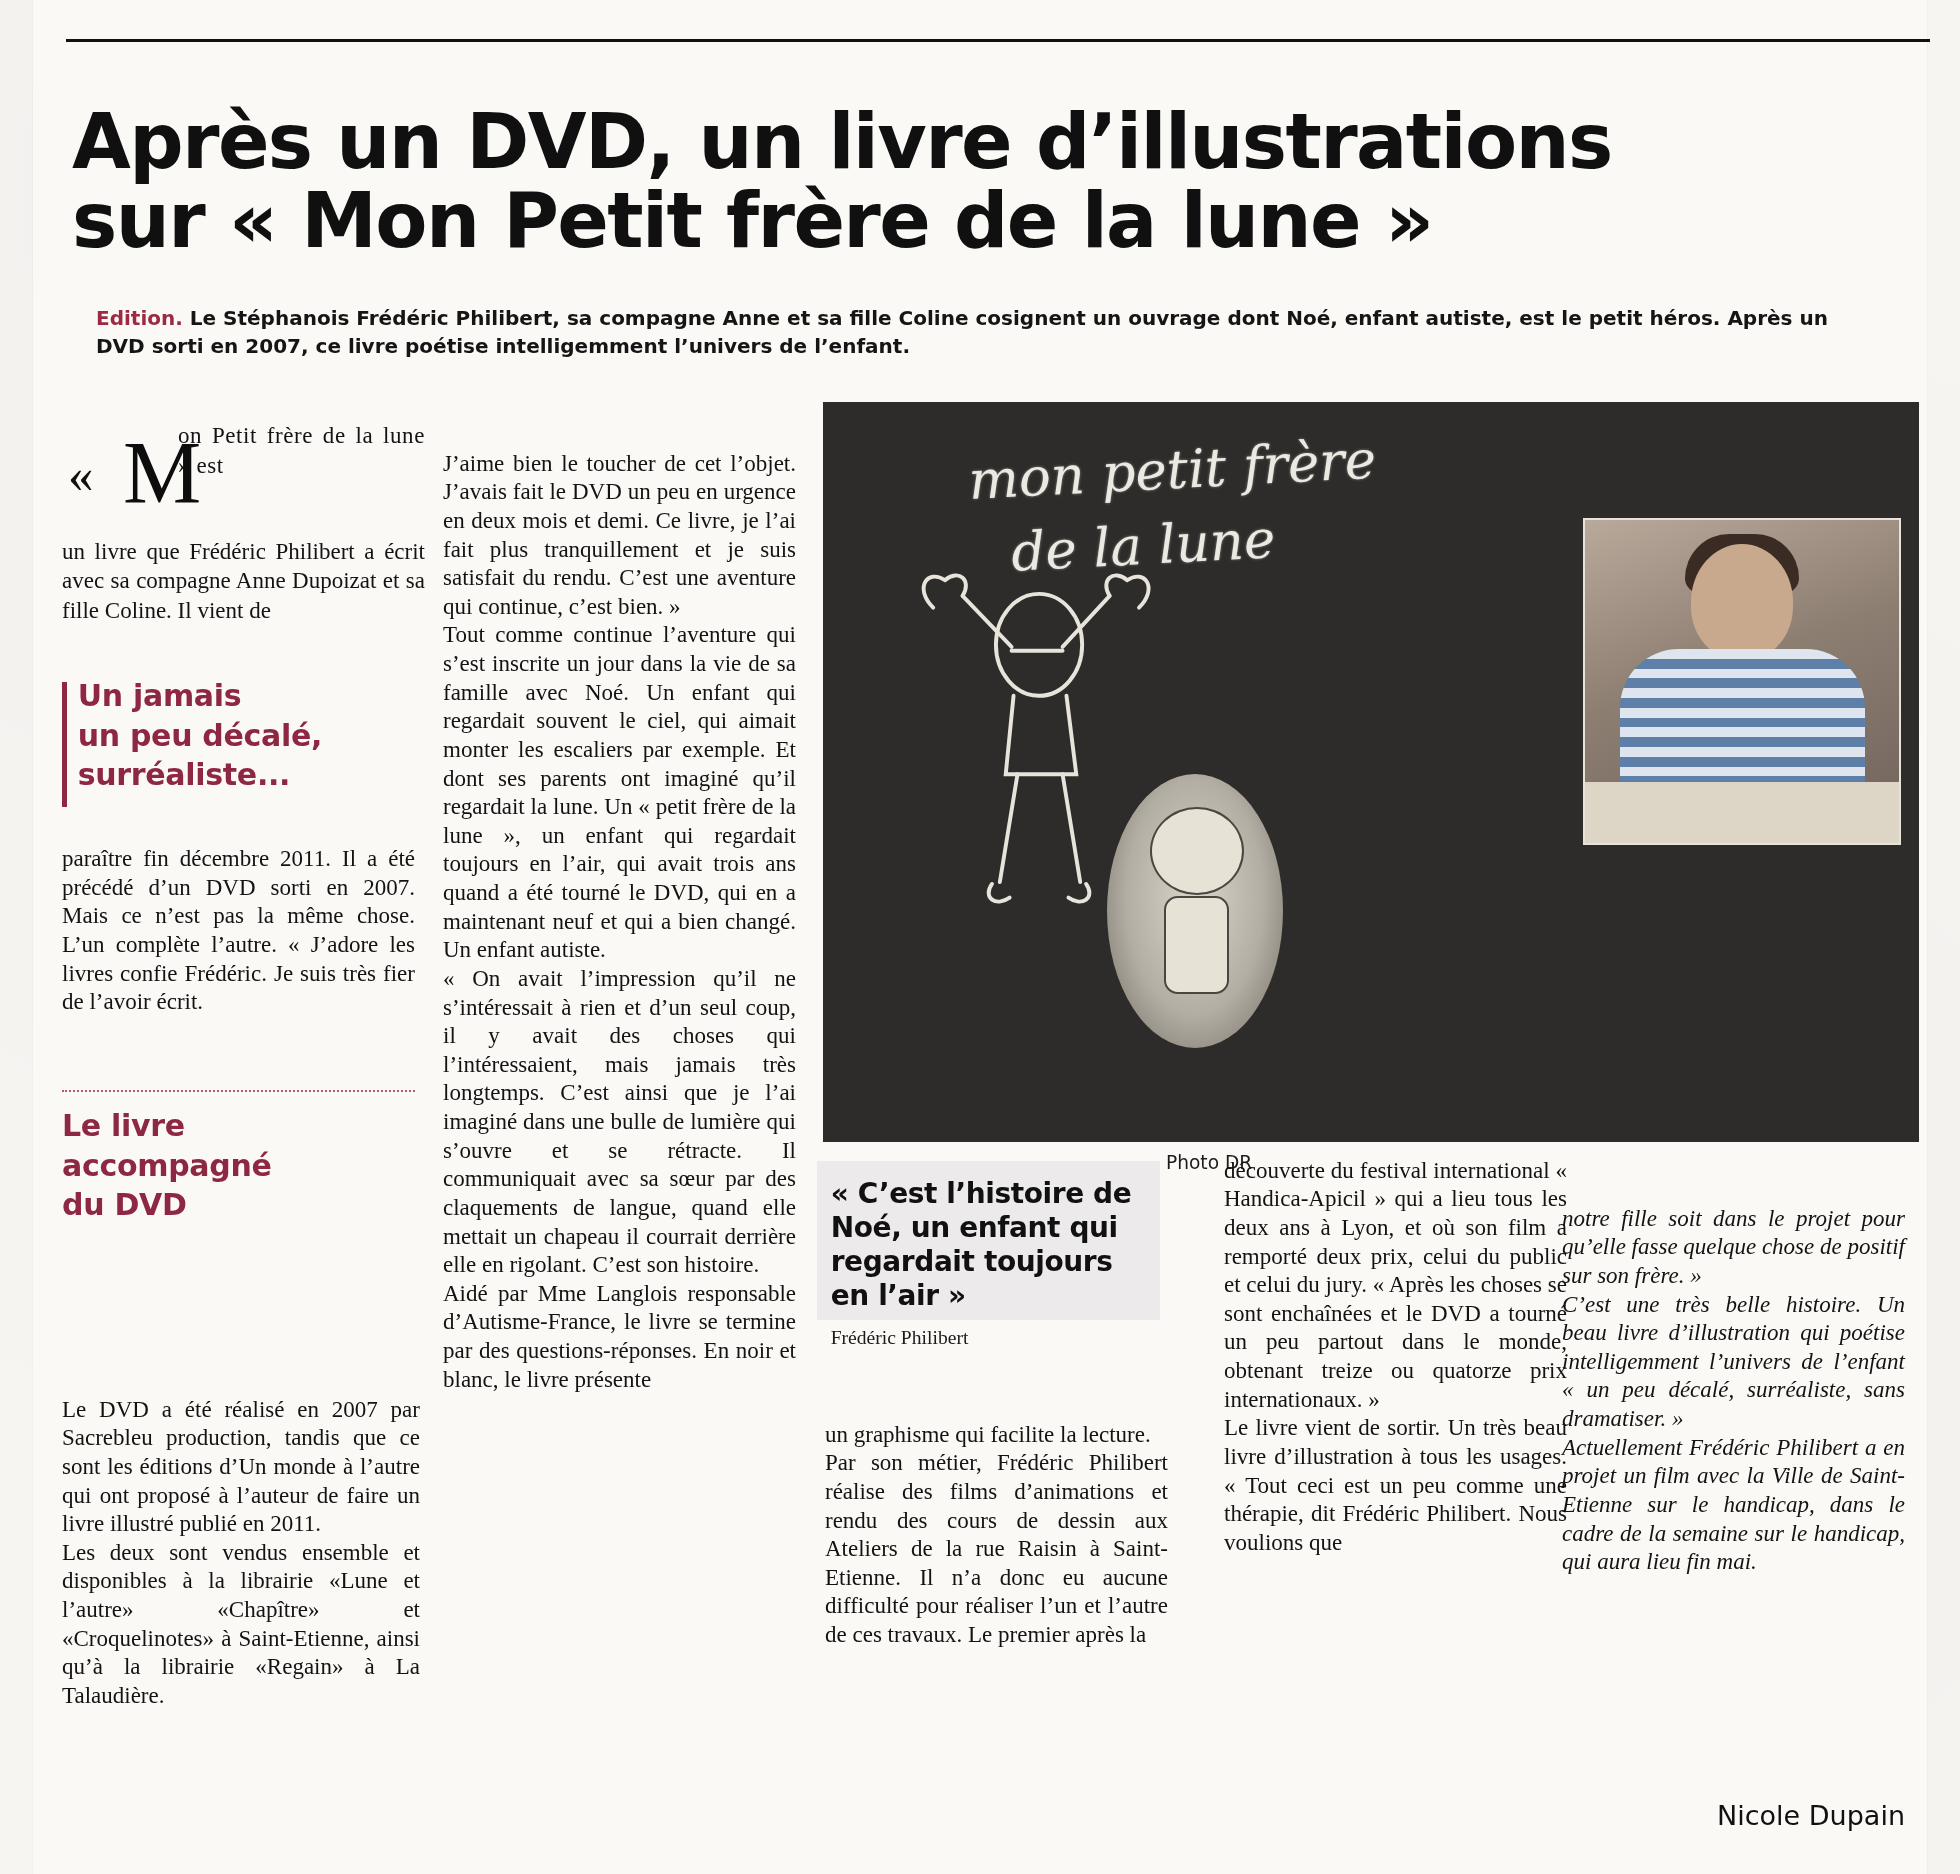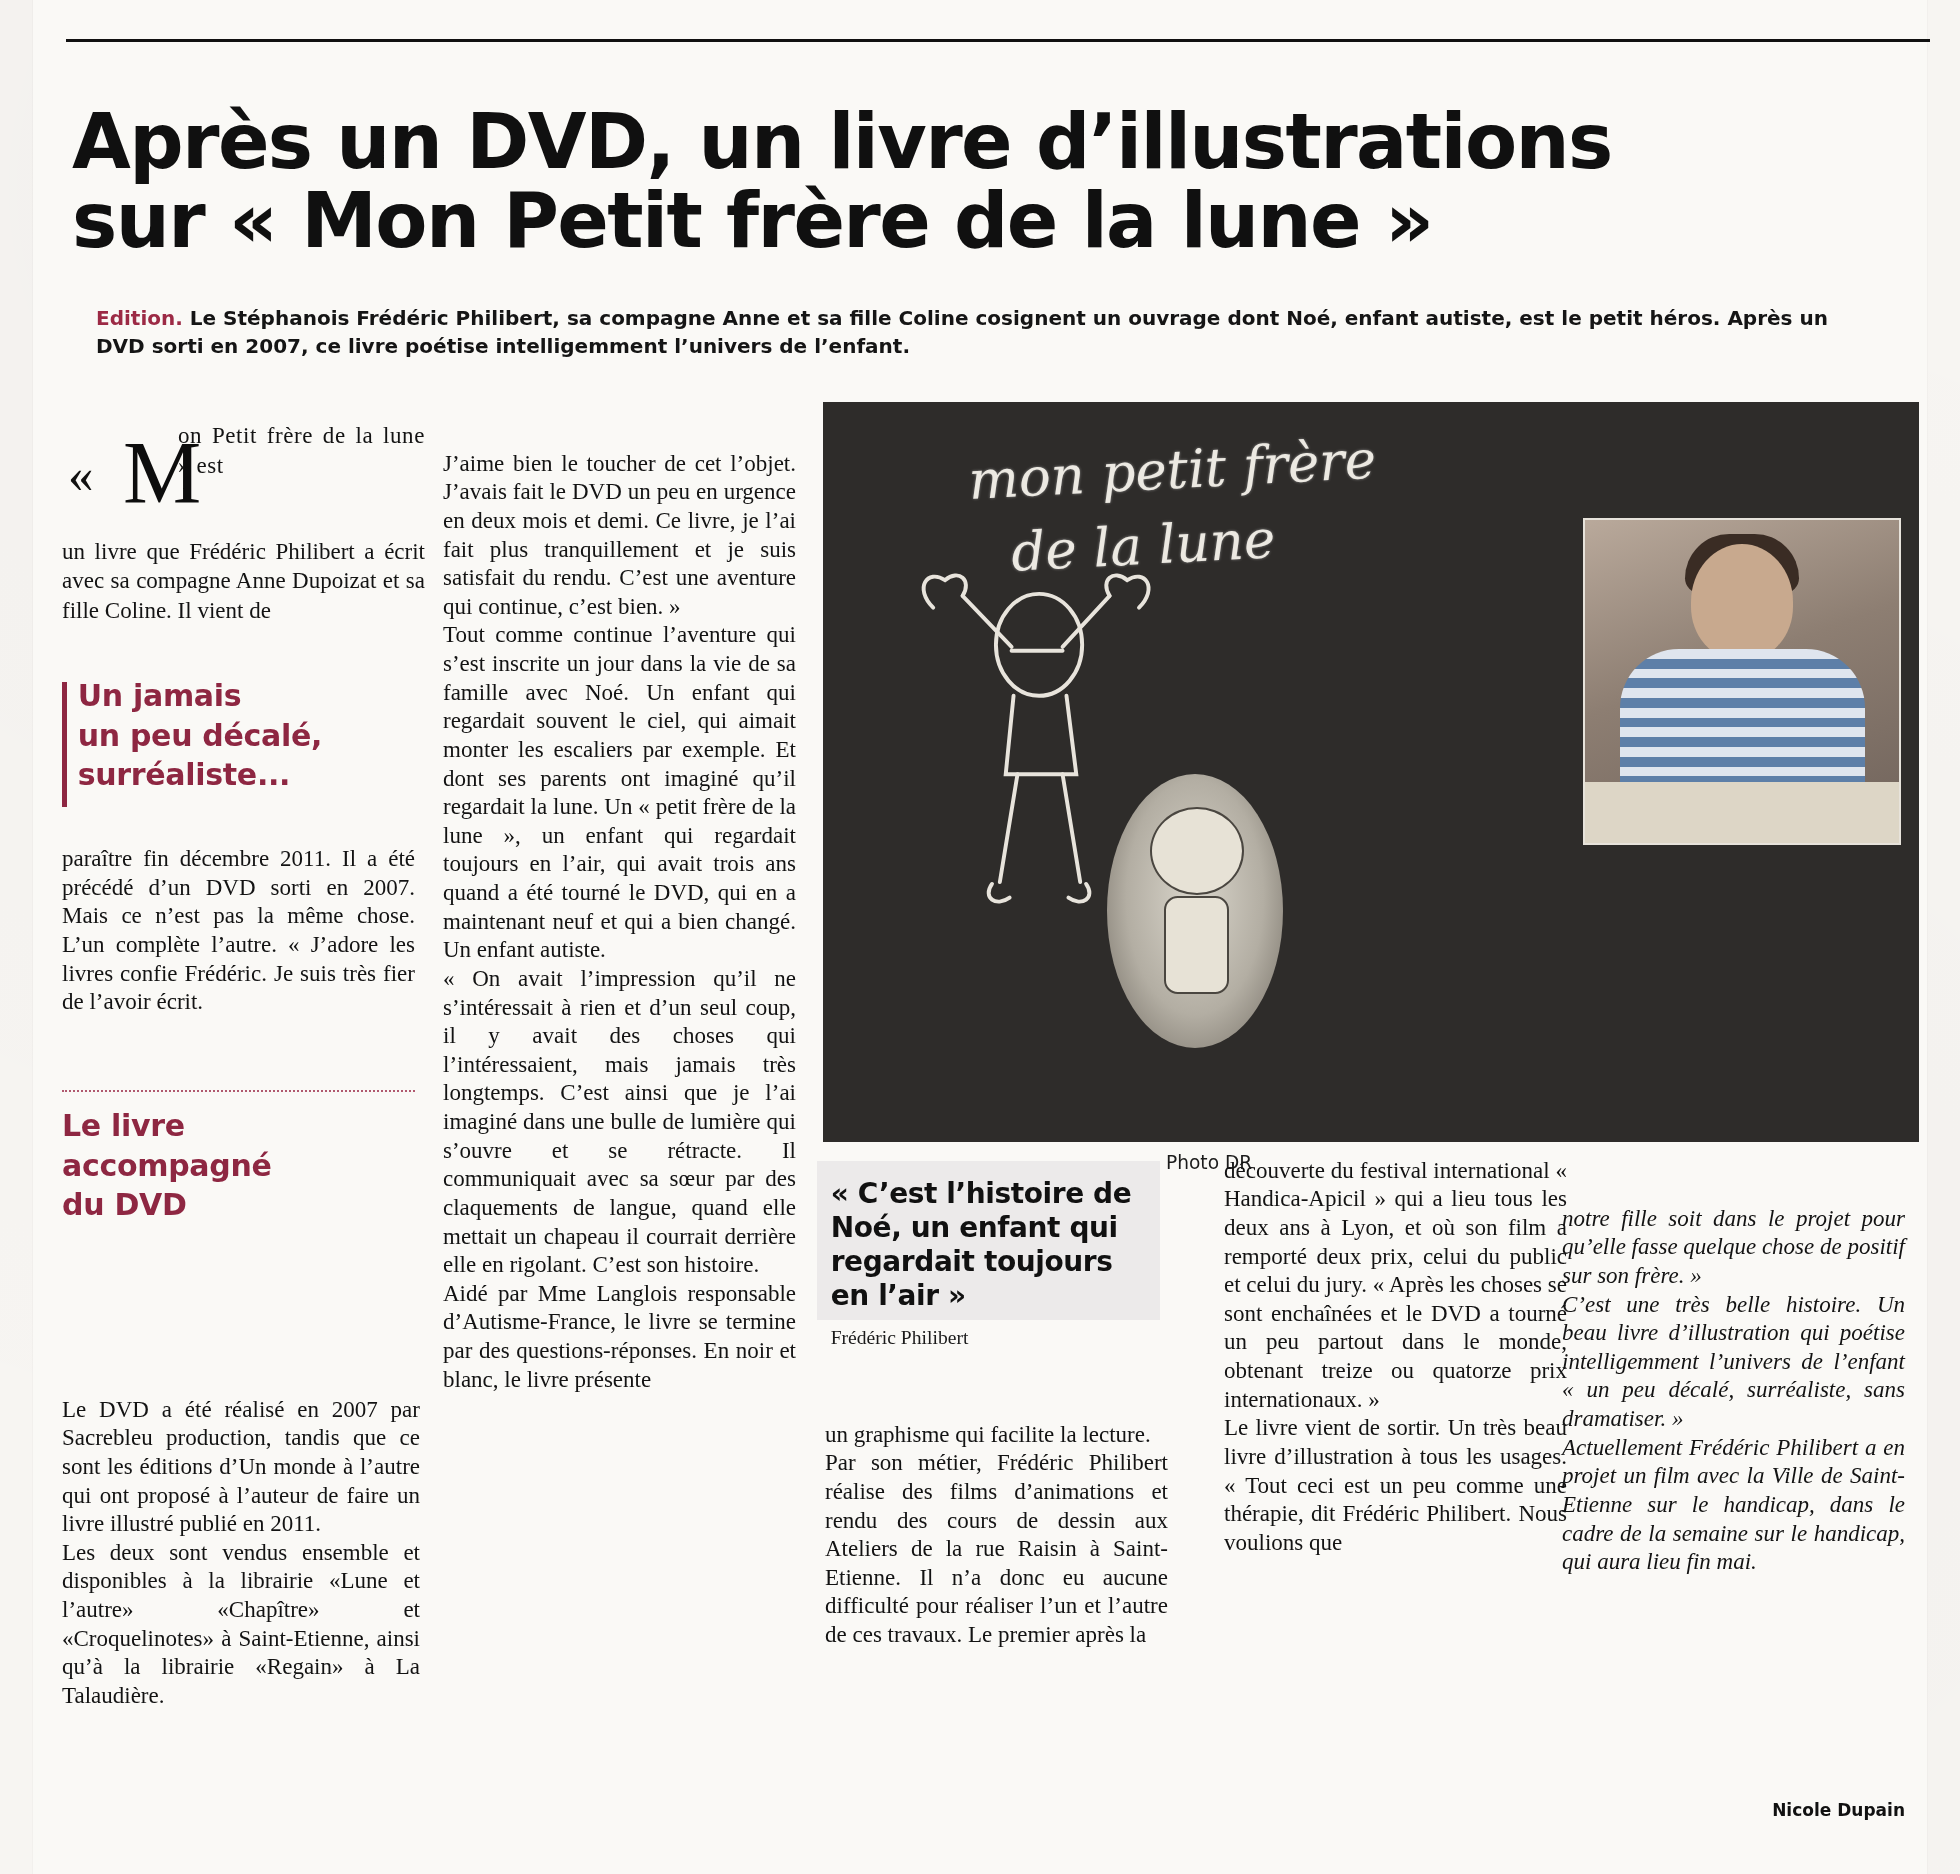--- a/index.html
+++ b/index.html
@@ -307,22 +307,22 @@
   }
 
   
   .signature {
     position: absolute;
     left: 1529px;
     top: 1800px;
     width: 343px;
     text-align: right;
     font-family: "DejaVu Sans", sans-serif;
-    font-weight: 700;
-    font-size: 17px;
+    font-weight: 400;
+    font-size: 27px;
     color: #111;
   }
 </style>
 </head>
 <body>
 
 <div class="page">
   <div class="paper">
 
     <div class="rule-top"></div>

